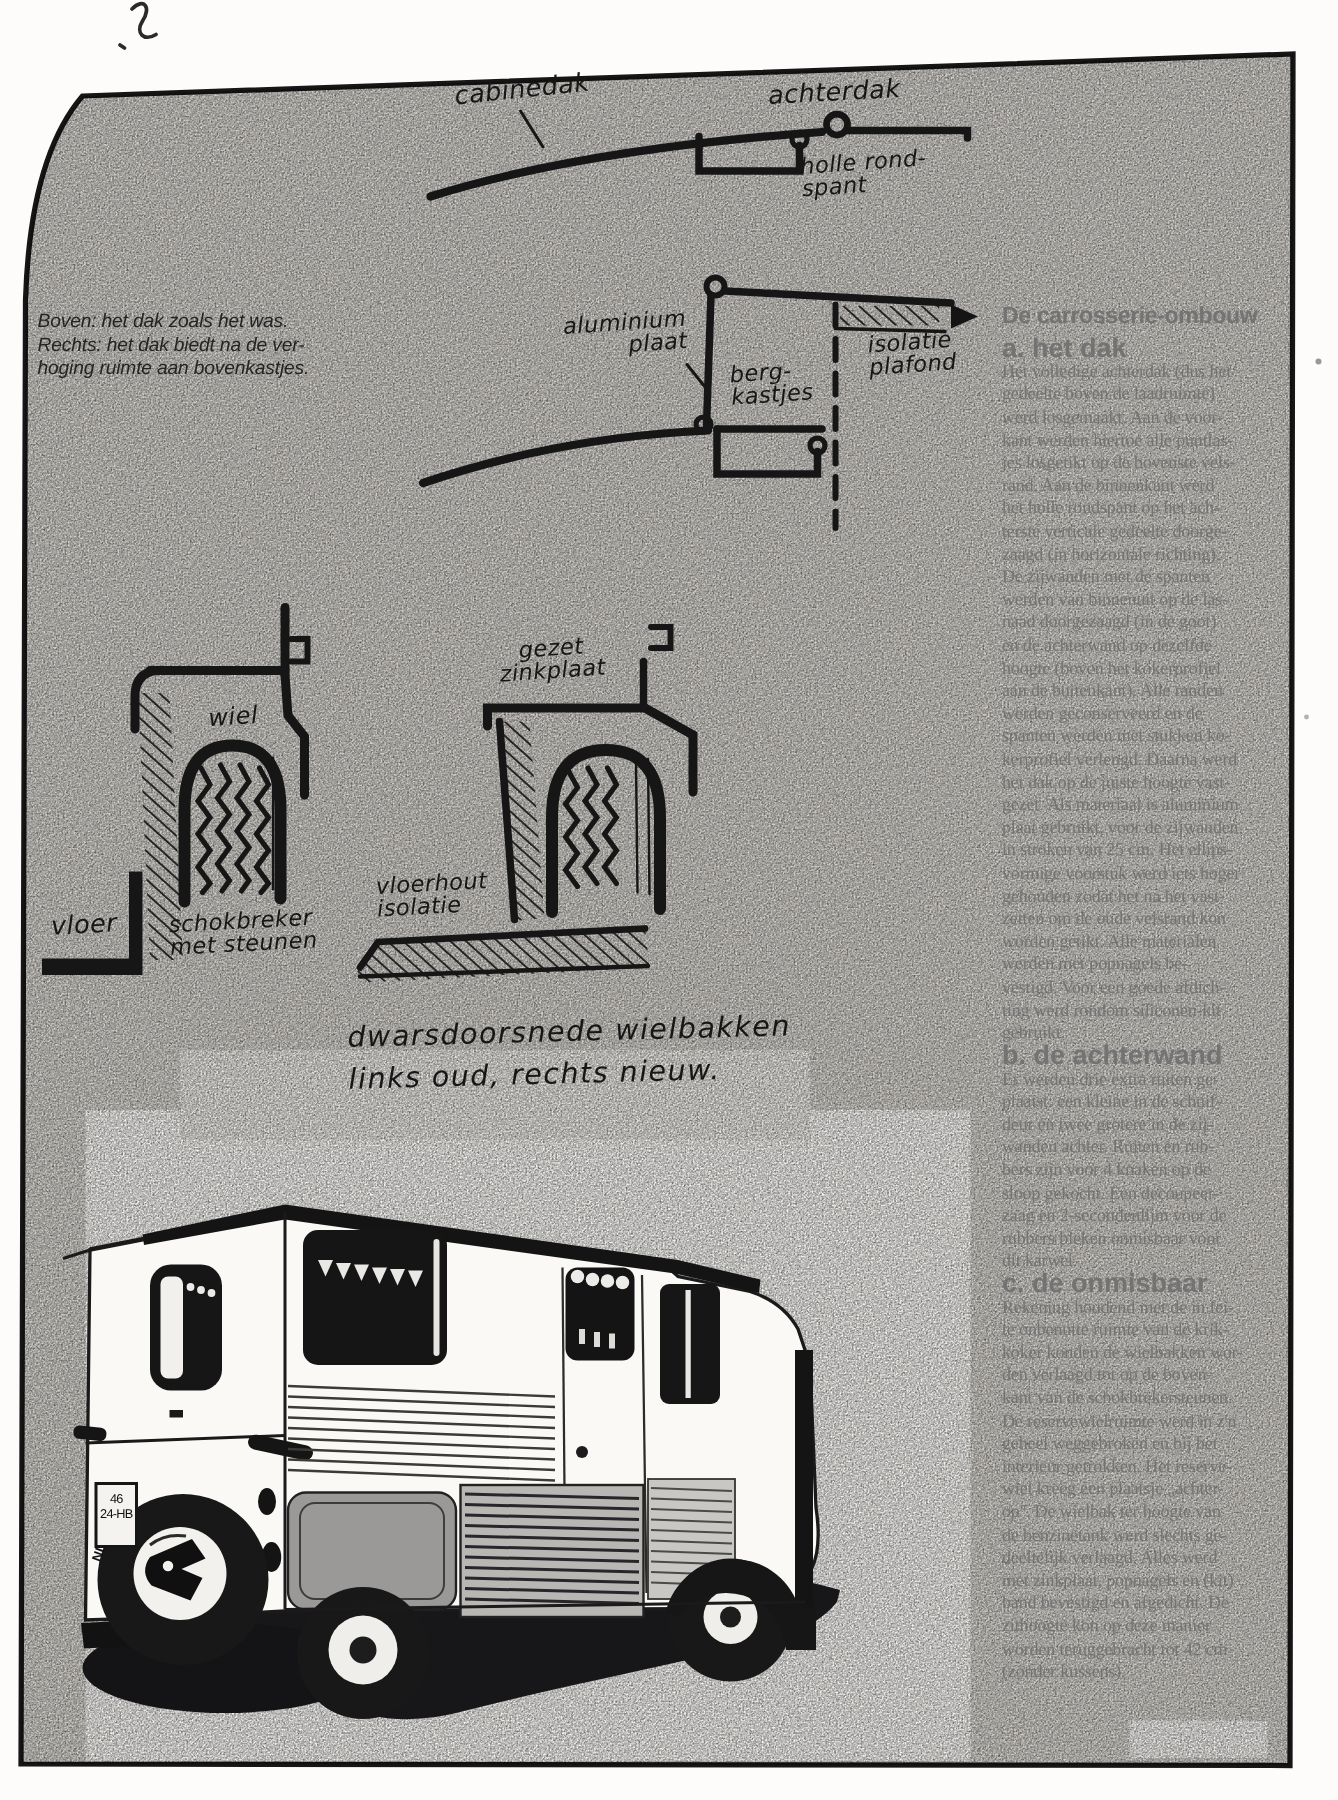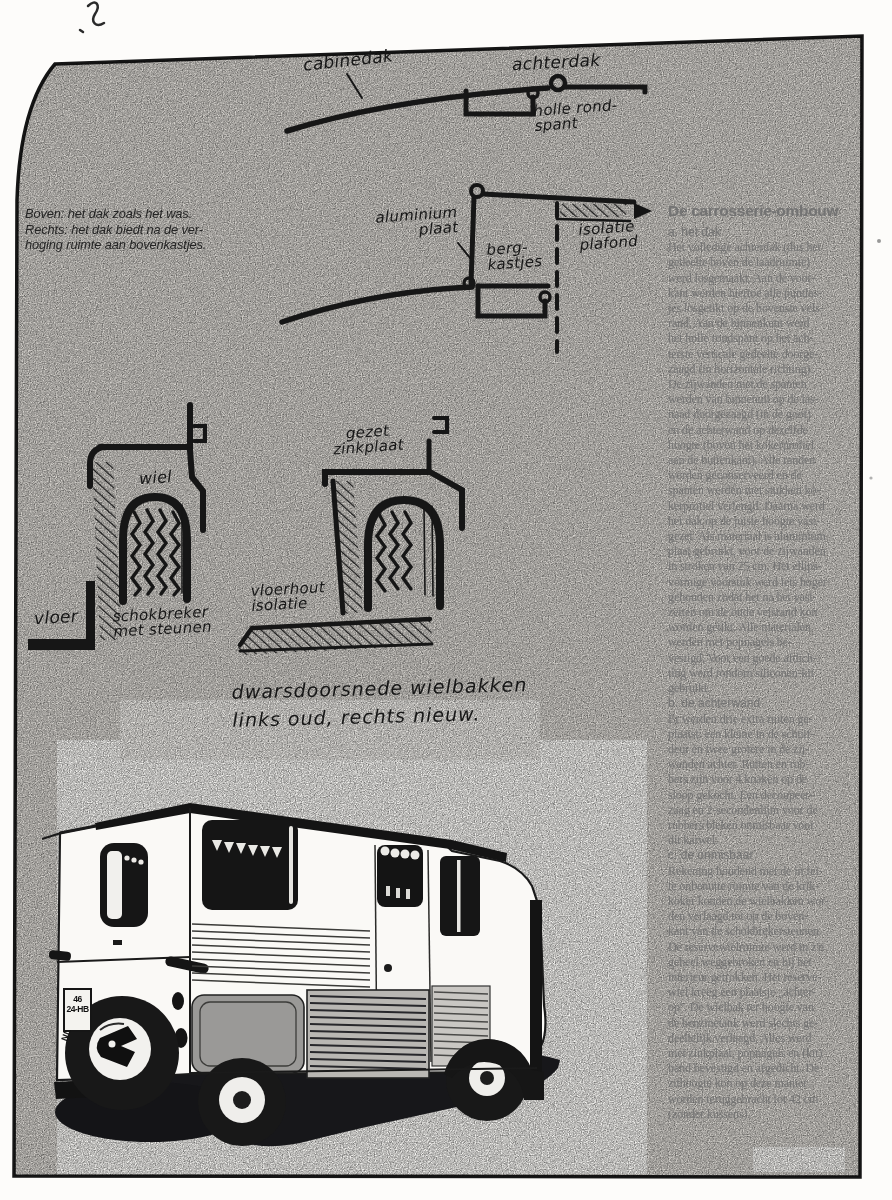--- a/index.html
+++ b/index.html
@@ -4,35 +4,35 @@
 <style>
   html,body{margin:0;padding:0;background:#fdfcfa;}
   .stage{position:relative;width:892px;height:1200px;overflow:hidden;
          font-family:"Liberation Sans",sans-serif;background:#fdfcfa;}
   .abs{position:absolute;}
   svg{display:block;}
 
   
   .article{left:655px;top:202px;width:202px;color:#737373;margin-left:13px;}
   .art-title{font-size:15.5px;font-weight:bold;letter-spacing:-0.3px;margin:0 0 5px 0;line-height:18px;}
-  .art-heading{font-size:12px;font-weight:normal;line-height:15.2px;margin:0;}
+  .art-heading{font-size:18px;font-weight:bold;line-height:15.2px;margin:0;}
   .art-body{font-size:12px;line-height:15.2px;margin:0;white-space:pre-line;letter-spacing:-0.1px;font-family:Liberation Serif, serif;}
 
   
   .caption{left:25px;top:206px;width:195px;font-size:12.8px;line-height:15.6px;
            font-style:italic;font-weight:normal;color:#242424;white-space:pre-line;letter-spacing:-0.1px;}
 
   
   .hand{font-family:"DejaVu Sans",sans-serif;font-style:italic;color:#161616;
         white-space:pre-line;line-height:1.02;letter-spacing:0.3px;}
   .hand-caption{font-size:19px;line-height:1.45;letter-spacing:1px;}
 
   
   .plate{left:63px;top:988px;width:25px;height:36px;background:#f4f3ef;border:2px solid #161616;
-         font-size:8.5px;font-weight:bold;color:#111;text-align:center;line-height:10px;padding-top:4px;
+         font-size:8.5px;font-weight:normal;color:#111;text-align:center;line-height:10px;padding-top:4px;
          white-space:pre-line;letter-spacing:-0.5px;}
   .nl{left:60px;top:1030px;font-size:9px;font-weight:bold;color:#141414;transform:rotate(-70deg);}
 </style>
 </head>
 <body>
 
 <div class="stage">
 
   <svg class="abs" style="left:0;top:0" width="892" height="1200" viewBox="0 0 892 1200">
     <defs>

